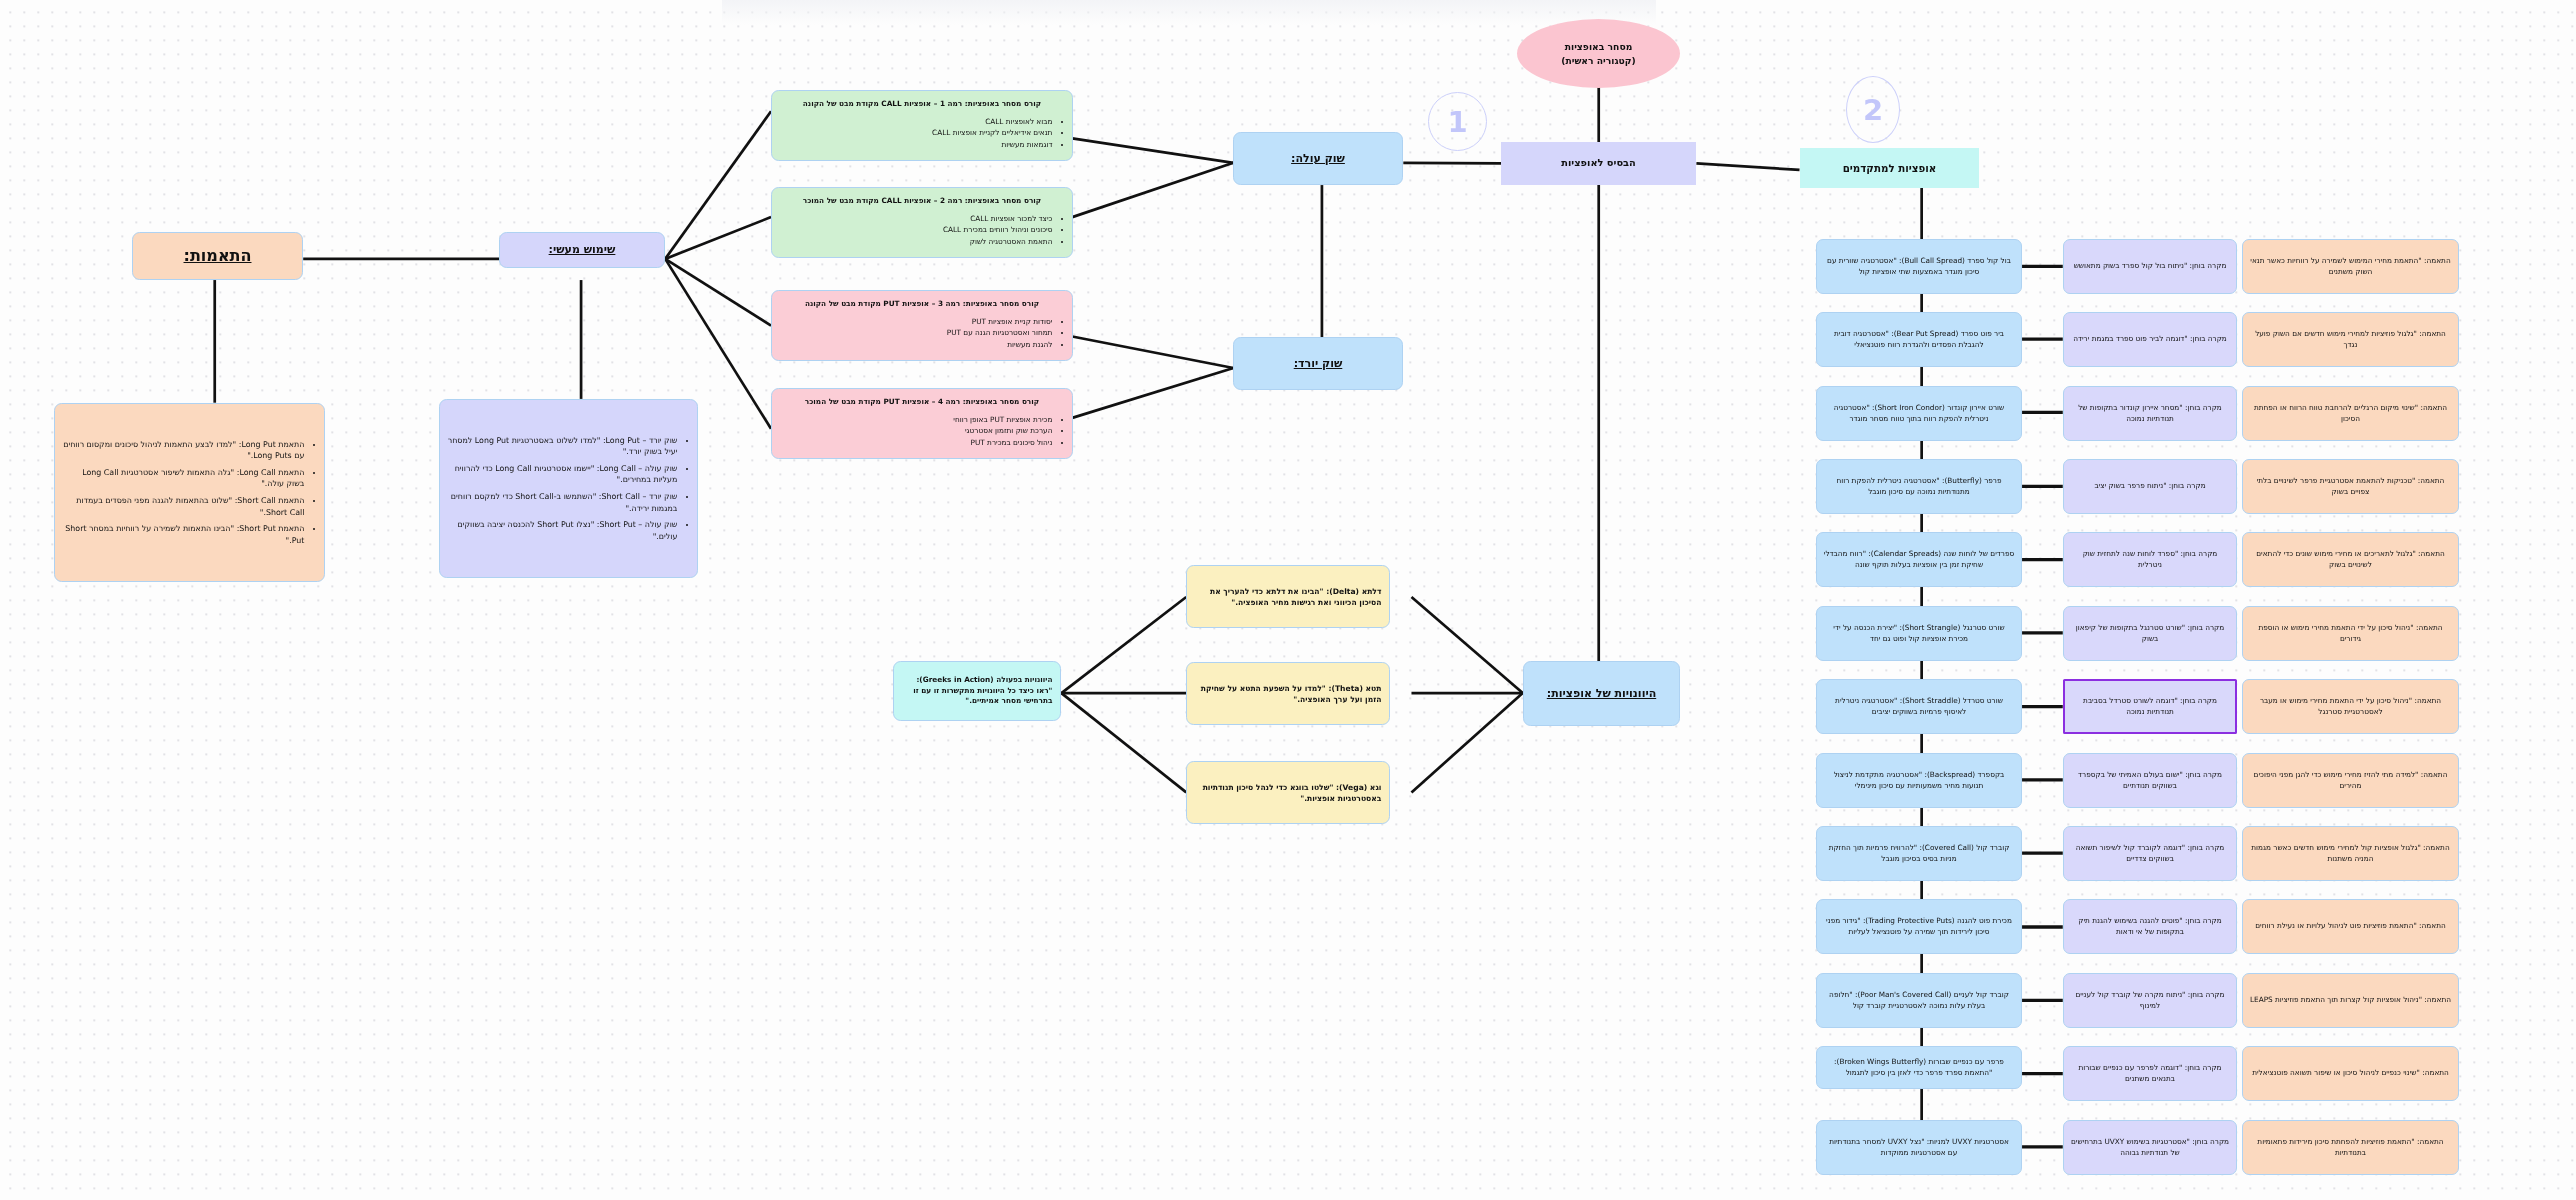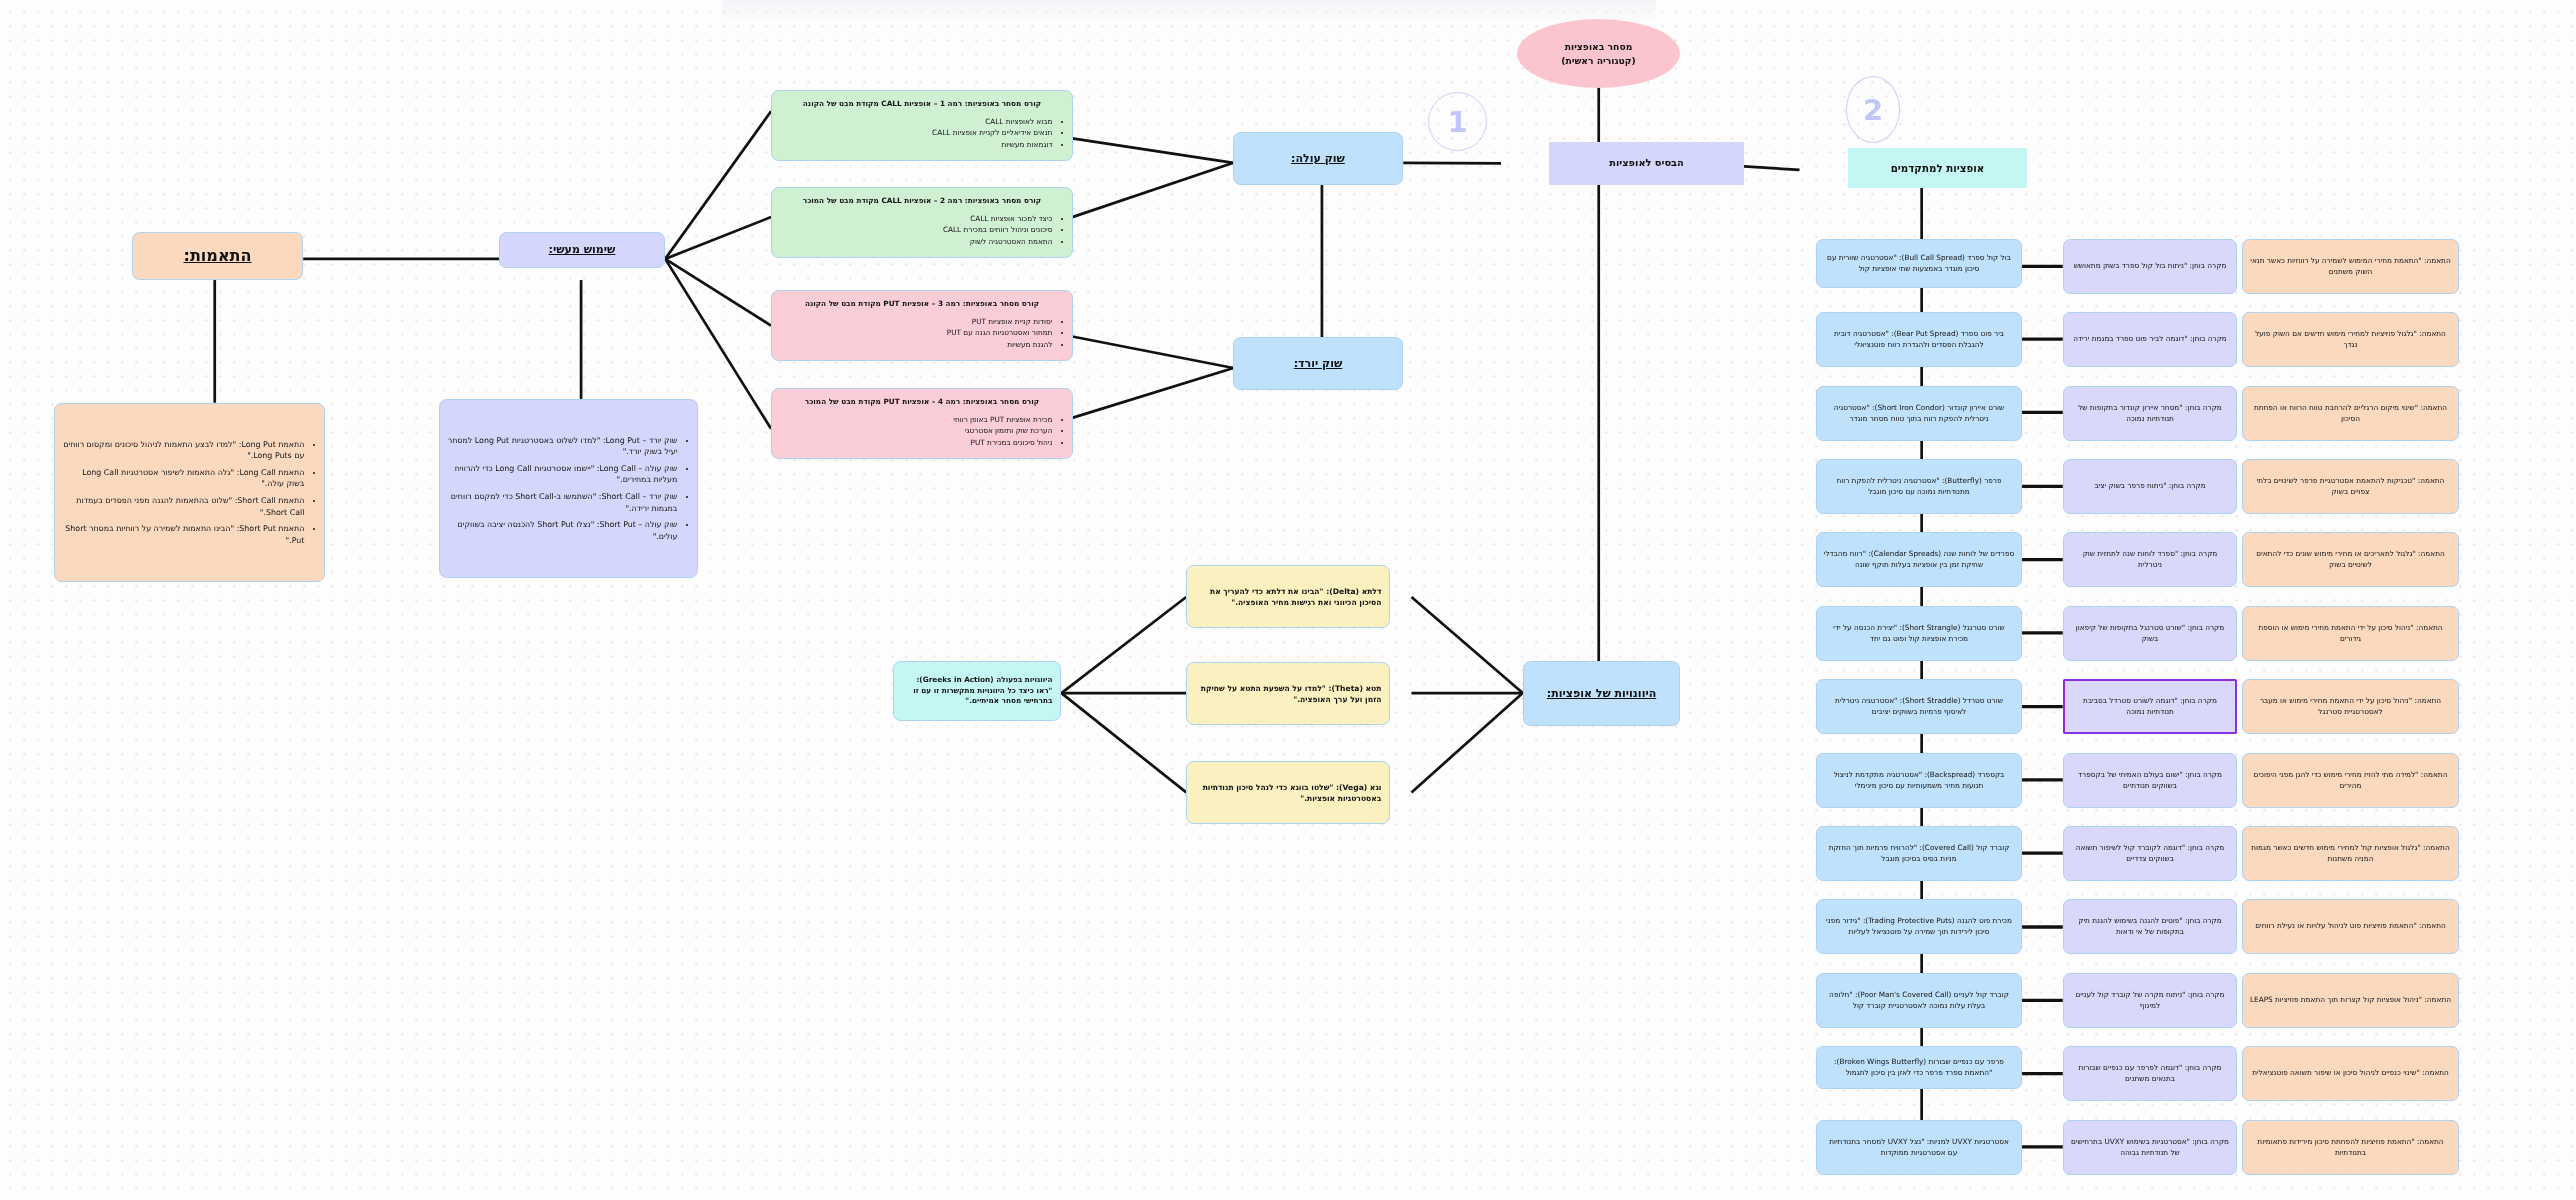--- a/index.html
+++ b/index.html
@@ -46,21 +46,21 @@
   .c-green{background:#d0f0d2;}
   .c-pink{background:#fbcdd6;}
   .c-blue{background:#bfe1fb;}
   .c-yellow{background:#fbf0c0;}
   .c-cyan{background:#c4f7f4;}
   .c-lav2{background:#d9d8fb;}
   .c-peach2{background:#fbd9bf;}
 
   .sq{border-radius:0;}
   .oval{border-radius:50%;border:none;}
-  .no-border{border:none;margin-left:48px;}
+  .no-border{border:none;}
 
   .hdr{font-weight:700;text-decoration:underline;text-align:center;}
 
   .pagenum{
     position:absolute;border:1.1px solid #ccd0fa;border-radius:50%;
     display:flex;align-items:center;justify-content:center;
     color:#c2c6fa;font-weight:700;background:transparent;
   }
 
   .selected{border:2.2px solid #8b2fe0 !important;border-radius:1.6px !important;}
@@ -255,21 +255,21 @@
 
   <div class="node c-yellow" style="left:1186px;top:662px;width:204px;height:63px;font-size:7.6px;font-weight:700;text-align:right;justify-content:center;">
     <div>תטא (Theta): "למדו על השפעת התטא על שחיקת הזמן ועל ערך האופציה."</div>
   </div>
 
   <div class="node c-yellow" style="left:1186px;top:761px;width:204px;height:63px;font-size:7.6px;font-weight:700;text-align:right;justify-content:center;">
     <div>וגא (Vega): "שלטו בווגא כדי לנהל סיכון תנודתיות באסטרטגיות אופציות."</div>
   </div>
 
   <div id="adv-grid">
-      <div class="gnode c-blue" style="left: 1816px; top: 239px; width: 206px; height: 49px;">
+      <div class="gnode c-blue" style="left: 1816px; top: 239px; width: 206px; height: 55px;">
         <span>בול קול ספרד (Bull Call Spread): "אסטרטגיה שוורית עם סיכון מוגדר באמצעות שתי אופציות קול</span>
       </div>
       <div class="gnode c-lav2" style="left: 2063px; top: 239px; width: 174px; height: 55px;">
         <span>מקרה בוחן: "ניתוח בול קול ספרד בשוק מתאושש</span>
       </div>
       <div class="gnode c-peach2" style="left: 2242px; top: 239px; width: 217px; height: 55px;">
         <span>התאמה: "התאמת מחירי המימוש לשמירה על רווחיות כאשר תנאי השוק משתנים</span>
       </div>
       <div class="gnode c-blue" style="left: 1816px; top: 312px; width: 206px; height: 55px;">
         <span>ביר פוט ספרד (Bear Put Spread): "אסטרטגיה דובית להגבלת הפסדים ולהגדרת רווח פוטנציאלי</span>

